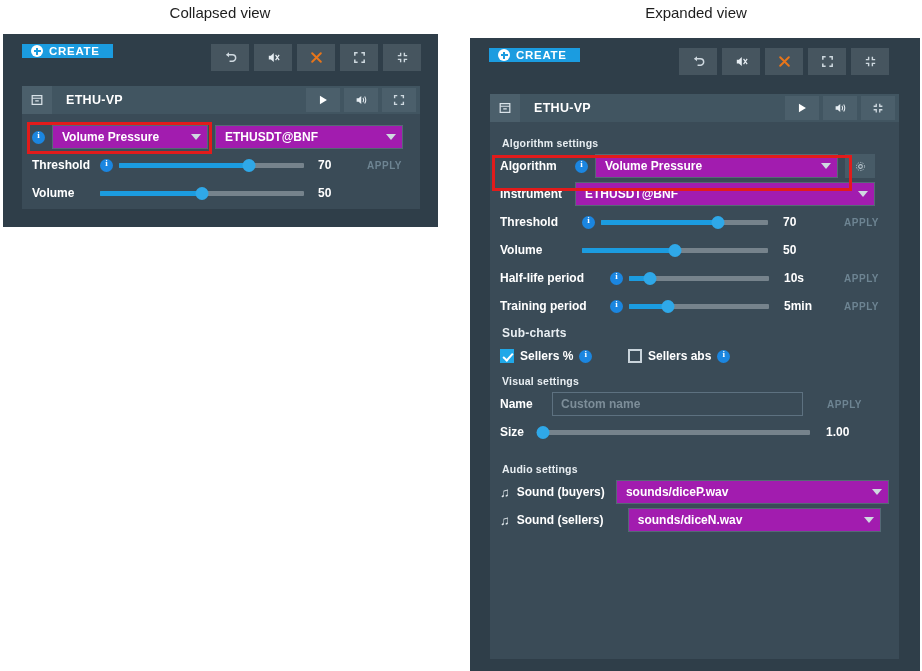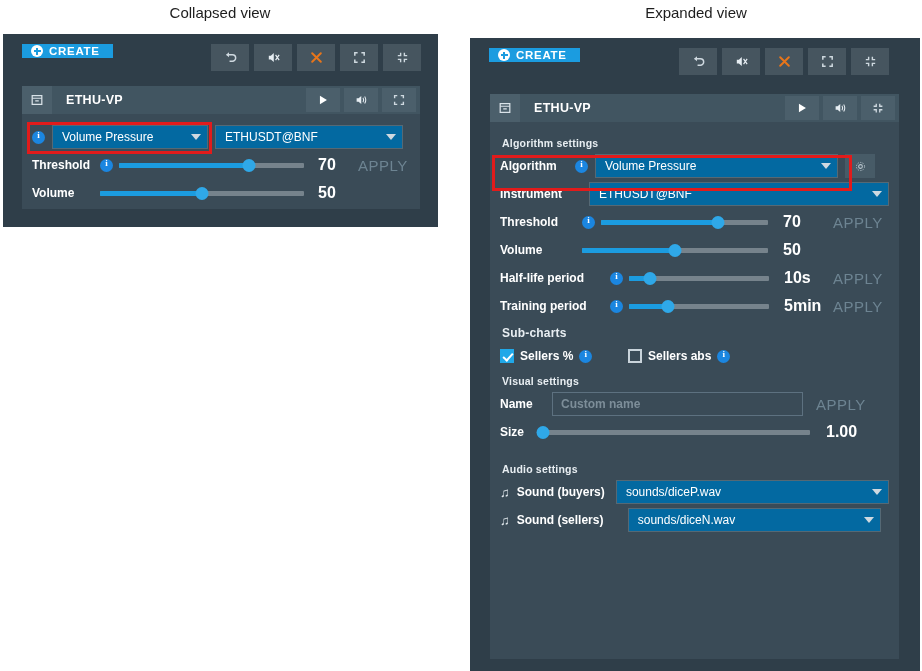--- a/index.html
+++ b/index.html
@@ -88,23 +88,23 @@
     flex:0 0 auto;position:relative;
   }
   .info:after{
     content:"i";position:absolute;left:0;right:0;top:-1px;text-align:center;
     color:#ffffff;font-size:9px;font-weight:700;
     font-family:"Liberation Serif",serif;
   }
 
   
   .select{
-    height:24px;background:#0369a1;border:1px solid #556975;
+    height:24px;background:#a21caf;border:1px solid #556975;
     display:flex;align-items:center;padding:0 6px 0 9px;box-sizing:border-box;
-    color:#ffffff;font-size:12px;font-weight:400;cursor:pointer;position:relative;
+    color:#ffffff;font-size:12px;font-weight:700;cursor:pointer;position:relative;
   }
   .select .caret{
     margin-left:auto;width:0;height:0;flex:0 0 auto;
     border-left:5px solid transparent;border-right:5px solid transparent;
     border-top:6px solid #cfd9e0;
   }
   .gear-btn{
     width:30px;height:24px;background:#475b67;border:none;cursor:pointer;
     display:flex;align-items:center;justify-content:center;flex:0 0 auto;
   }
@@ -115,25 +115,25 @@
   }
   .track{
     position:absolute;left:0;right:0;height:5px;background:#76838c;border-radius:1px;
   }
   .fill{position:absolute;left:0;height:5px;background:#1b9ce0;border-radius:1px;}
   .knob{
     position:absolute;width:13px;height:13px;border-radius:50%;
     background:#2fa8e8;transform:translateX(-50%);
   }
   .sval{
-    color:#ffffff;font-size:16px;font-weight:700;white-space:nowrap;
+    color:#ffffff;font-size:12px;font-weight:700;white-space:nowrap;
     text-align:left;
   }
   .apply{
-    color:#6d8492;font-size:15px;font-weight:400;letter-spacing:.5px;
+    color:#6d8492;font-size:10px;font-weight:700;letter-spacing:.5px;
     cursor:pointer;white-space:nowrap;text-align:right;
   }
 
   
   .cbx-wrap{display:flex;align-items:center;gap:6px;}
   .cbx{
     width:14px;height:14px;box-sizing:border-box;flex:0 0 auto;position:relative;
     border:2px solid #c9d4db;background:transparent;cursor:pointer;
   }
   .cbx.on{background:#20a8e8;border-color:#20a8e8;}
@@ -350,21 +350,21 @@
           <span class="caret"></span>
         </div>
         <button class="gear-btn">
           <svg width="13" height="13" viewBox="0 0 16 16">
             <circle cx="8" cy="8" r="2.3" fill="none" stroke="#b9c6ce" stroke-width="1.3"></circle>
             <circle cx="8" cy="8" r="5" fill="none" stroke="#b9c6ce" stroke-width="1.1" stroke-dasharray="1.6 1.6"></circle>
           </svg>
         </button>
       </div>
 
-      <div class="row" style="gap:1px;justify-content:space-between;">
+      <div class="row" style="gap:7px;">
         <span class="lbl" style="width:68px;">Instrument</span>
         <div class="select" style="width:300px;">
           <span>ETHUSDT@BNF</span>
           <span class="caret"></span>
         </div>
       </div>
 
       <div class="row" style="gap:6px;">
         <span class="lbl" style="width:76px;">Threshold</span>
         <span class="info"></span>

